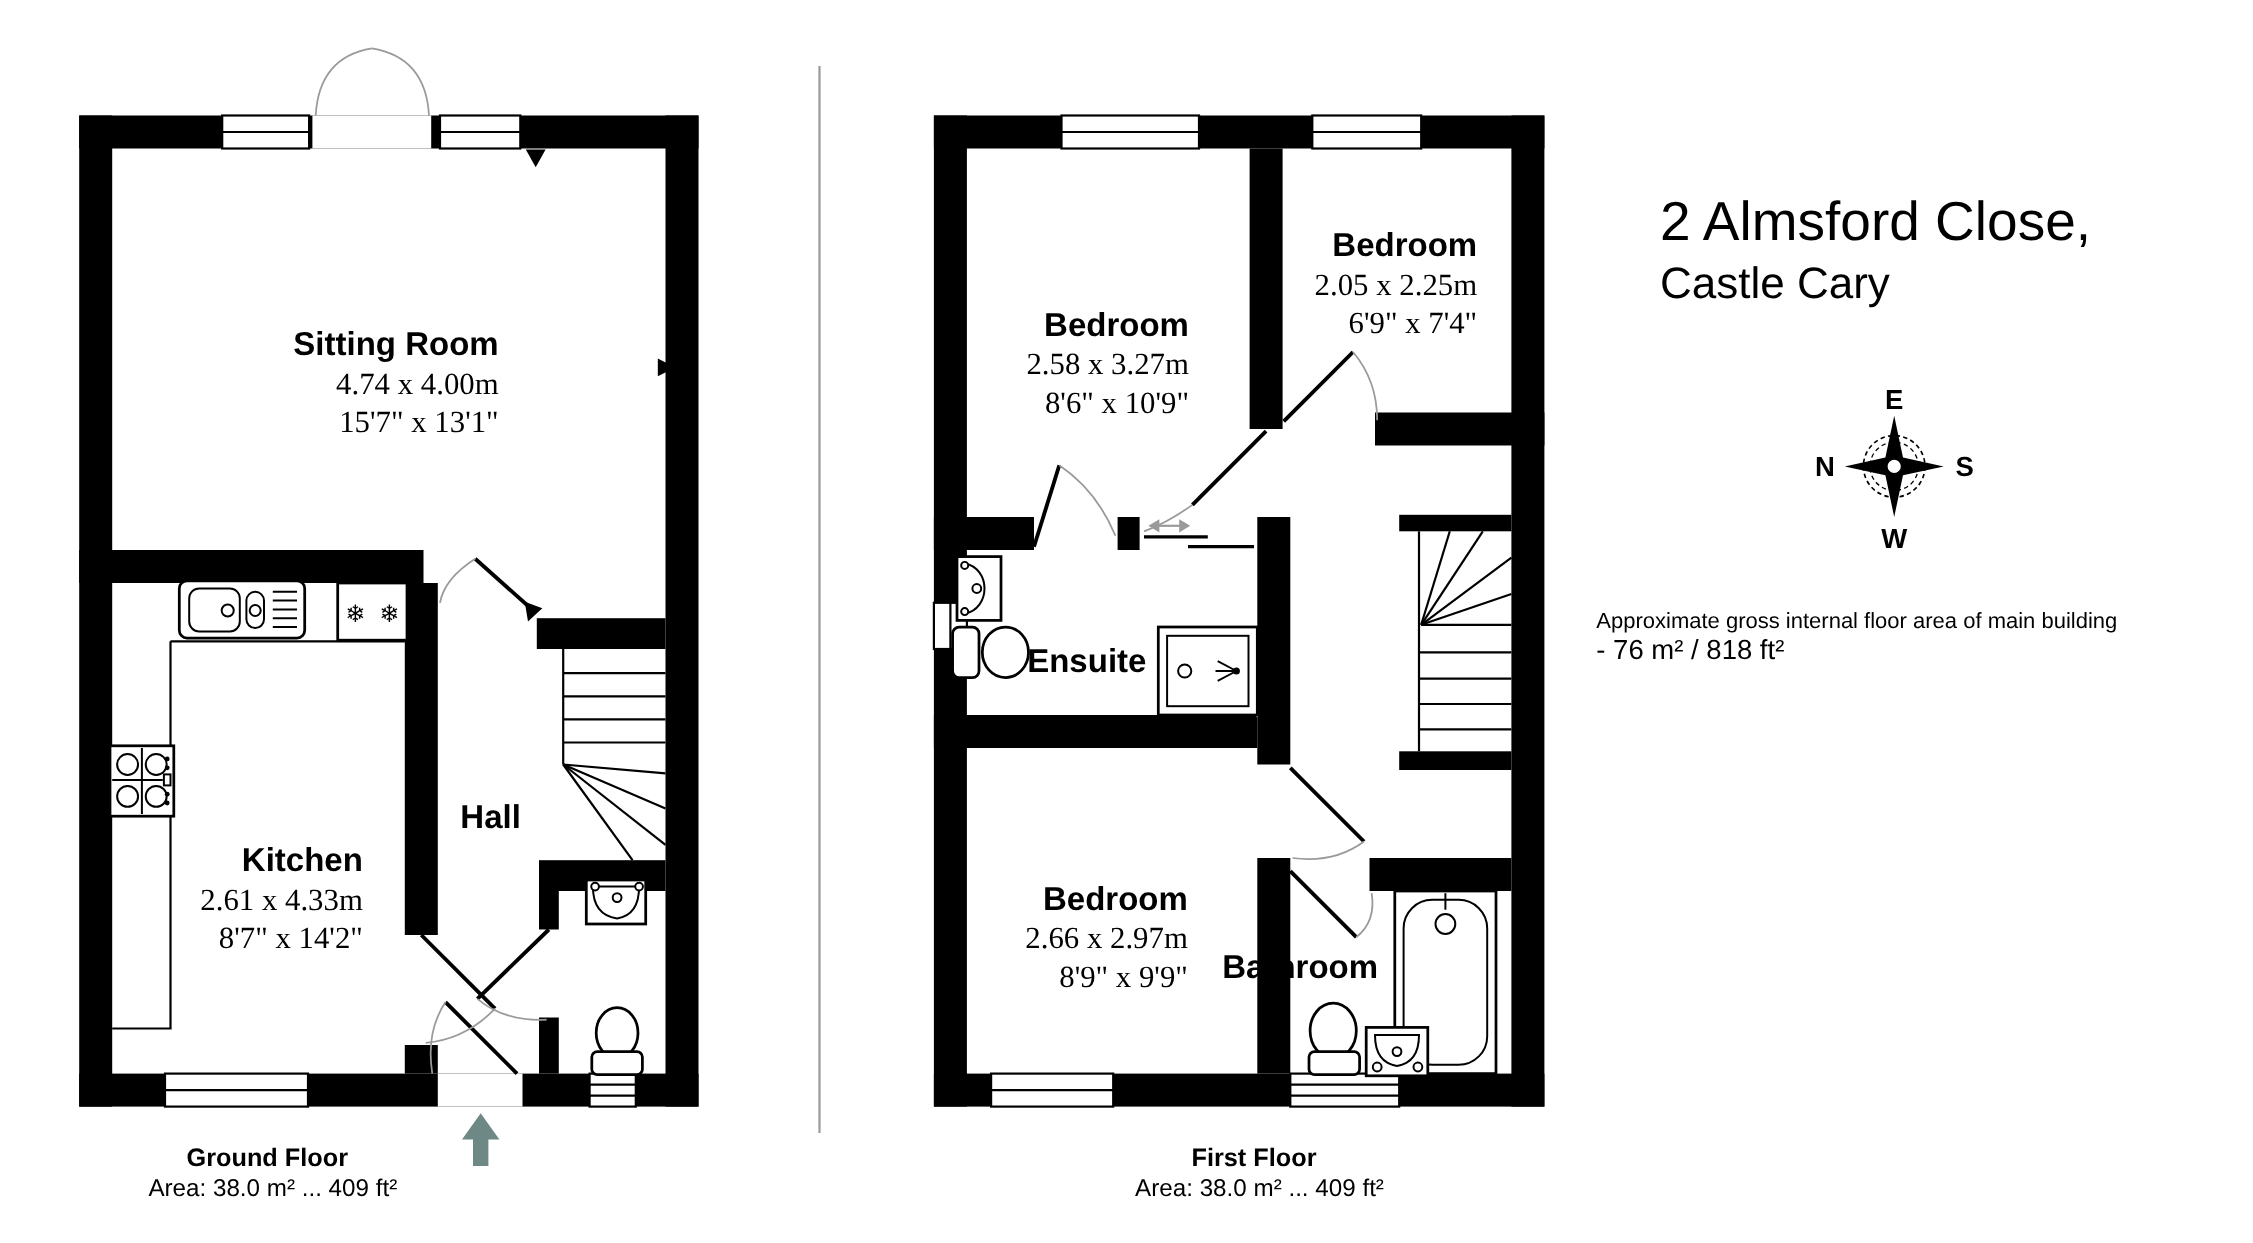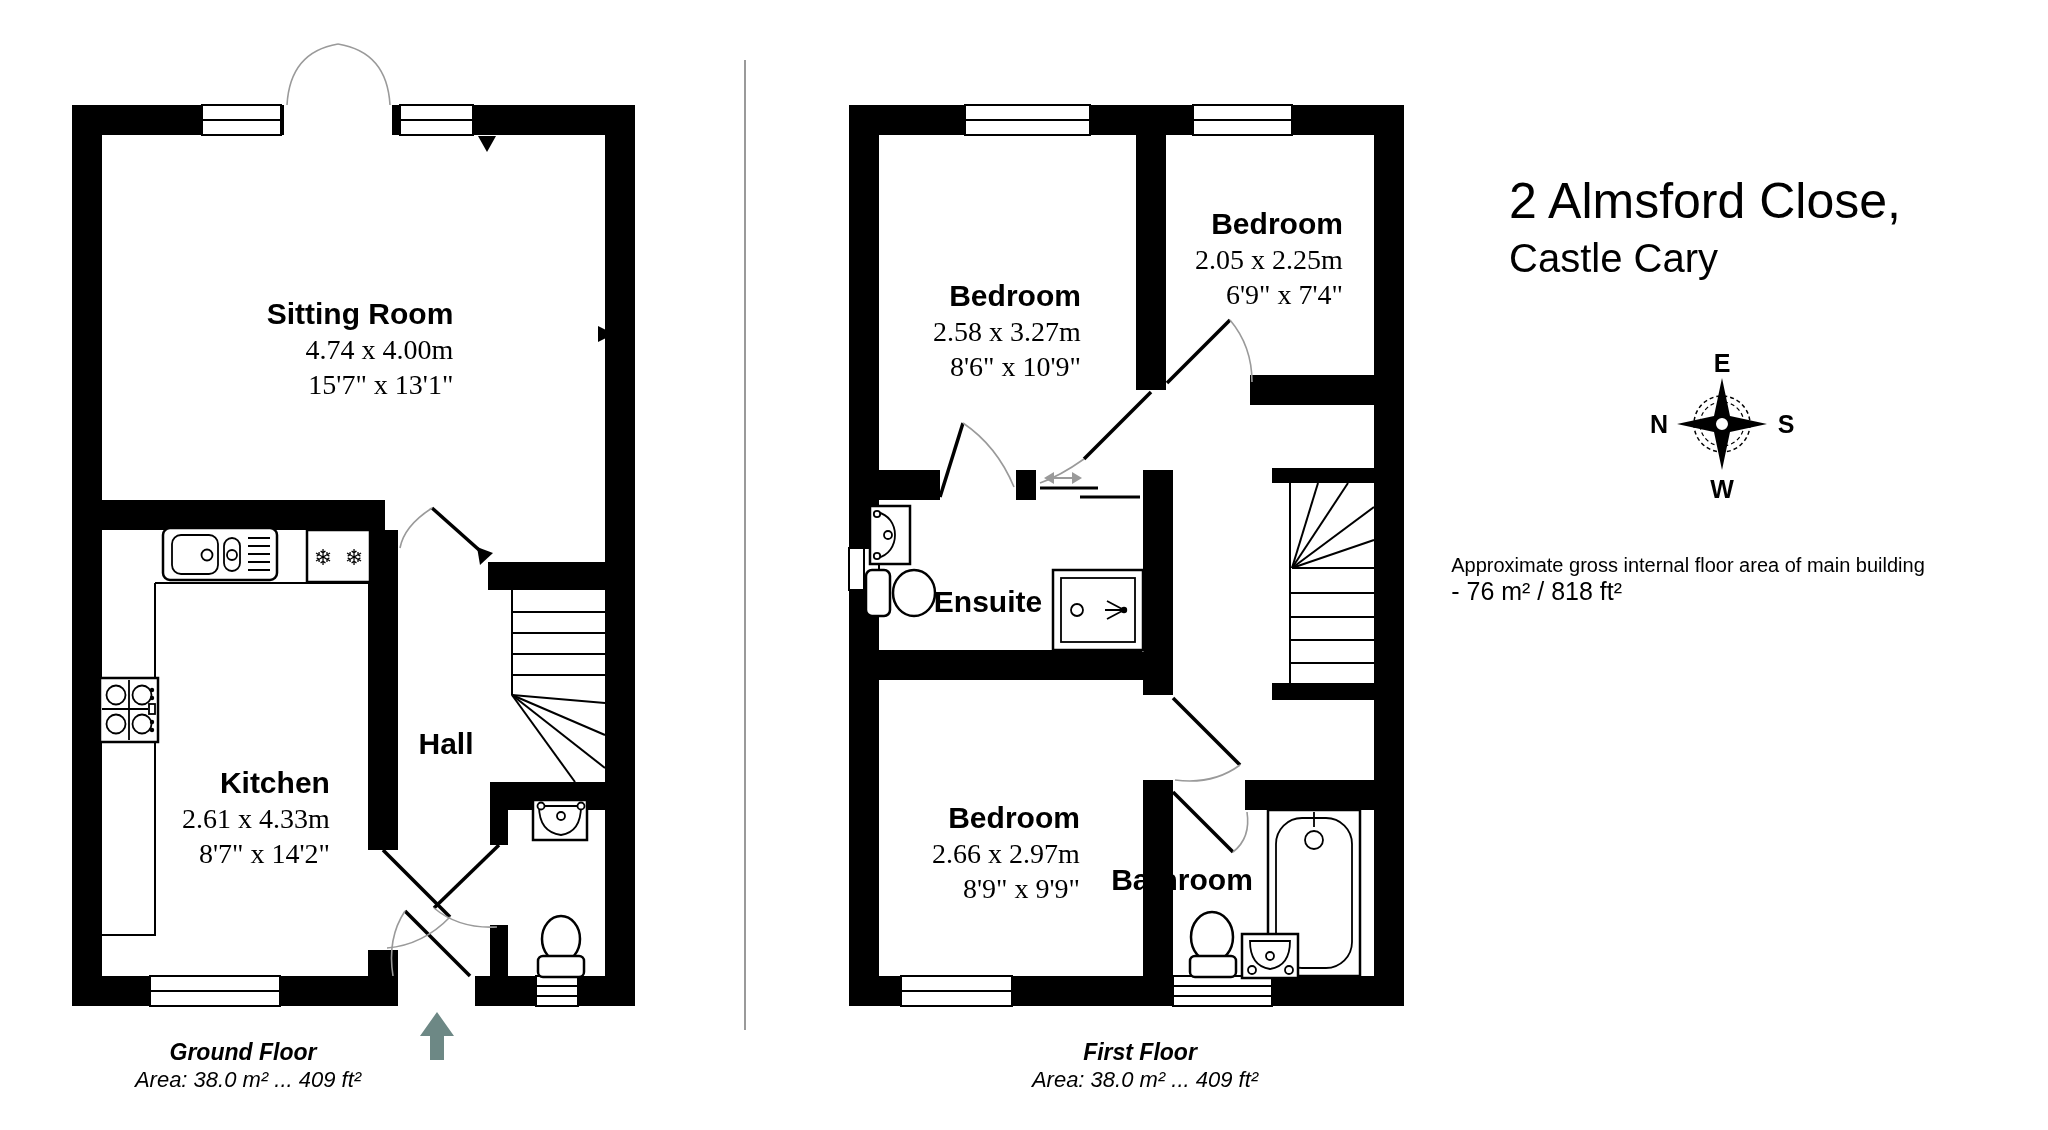--- a/index.html
+++ b/index.html
@@ -2,21 +2,21 @@
 <html><head>
 <meta charset="utf-8">
 <style>
   html,body{margin:0;padding:0;background:#fff;}
   #canvas{position:relative;width:2048px;height:1130px;background:#fff;overflow:hidden;
           font-family:"Liberation Sans",sans-serif;color:#000;}
   svg{position:absolute;left:0;top:0;}
   .room-label{position:absolute;transform:translateX(-50%);text-align:right;white-space:nowrap;}
   .room-name{font-weight:bold;font-size:30px;line-height:36px;}
   .room-dim{font-size:28px;line-height:35px;font-family:Liberation Serif, serif;}
-  .floor-footer{position:absolute;transform:translateX(-50%);text-align:center;white-space:nowrap;font-style:italic;}
+  .floor-footer{position:absolute;transform:translateX(-50%);text-align:center;white-space:nowrap;}
   .floor-footer-title{font-weight:bold;font-size:23px;line-height:28px;}
   .floor-footer-area{font-size:22px;line-height:28px;margin-left:10px;}
   .plan-title{position:absolute;transform:translateX(-50%);white-space:nowrap;}
   .plan-title-1{font-size:50px;line-height:62px;}
   .plan-title-2{font-size:40px;line-height:52px;}
   .area-note{position:absolute;transform:translateX(-50%);white-space:nowrap;}
   .area-note-1{font-size:20px;line-height:26px;}
   .area-note-2{font-size:25px;line-height:26px;}
   
   .wall{fill:#000;stroke:none;}

